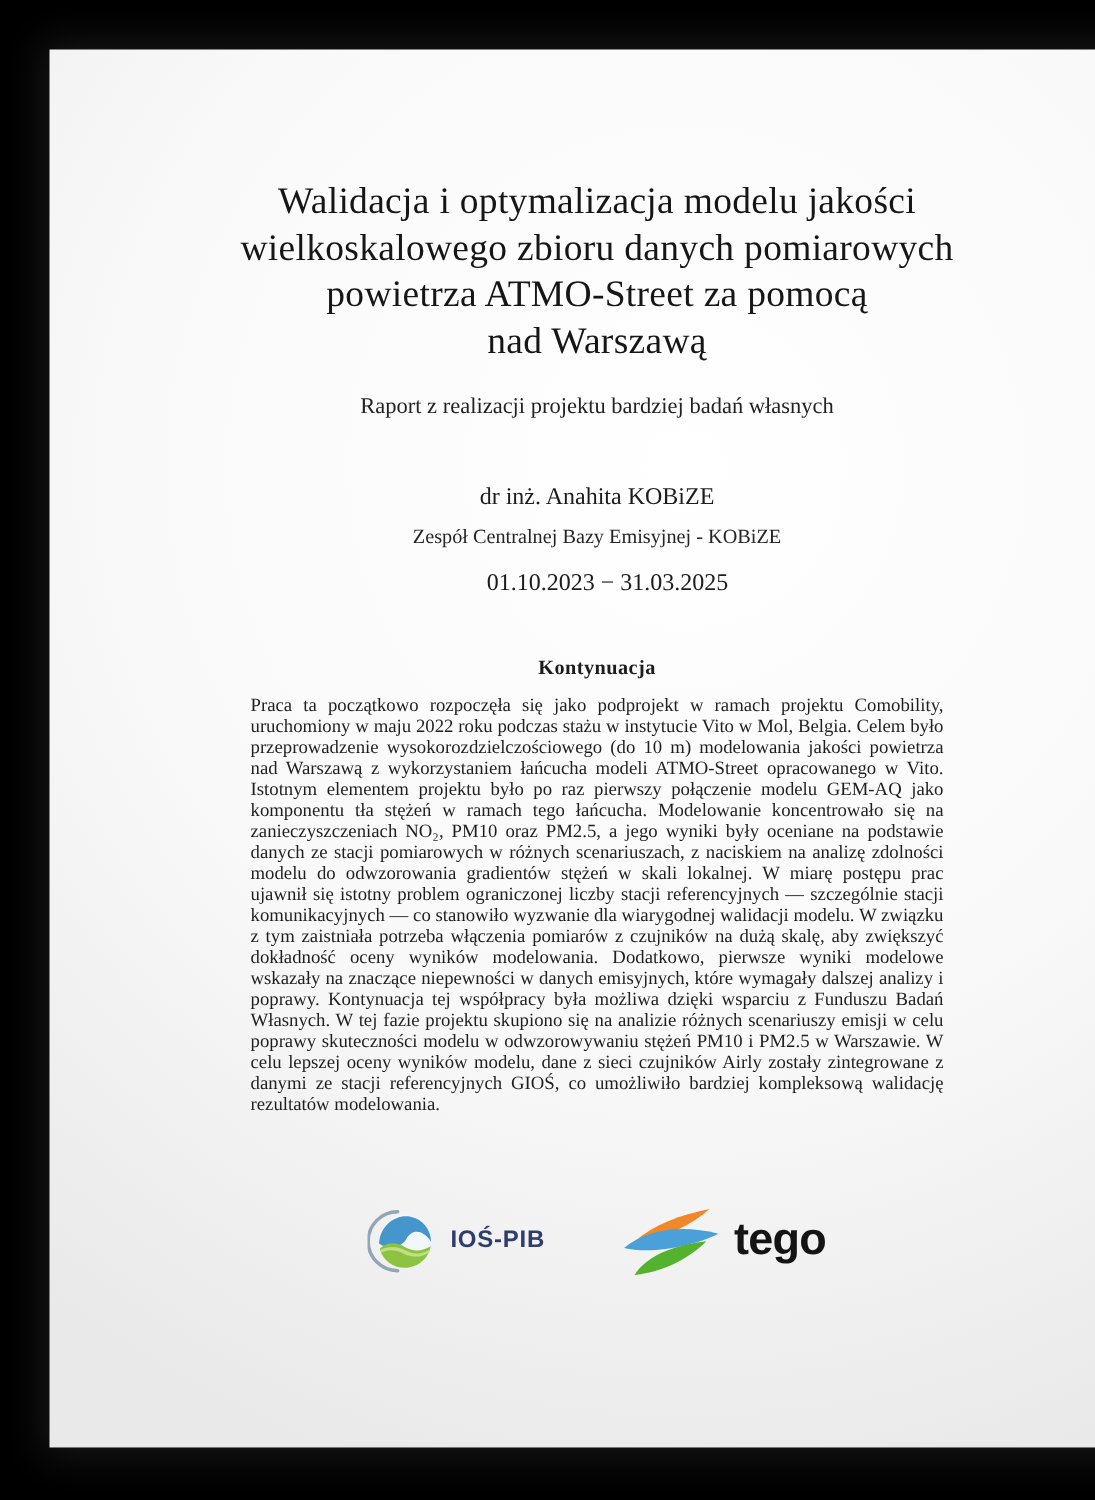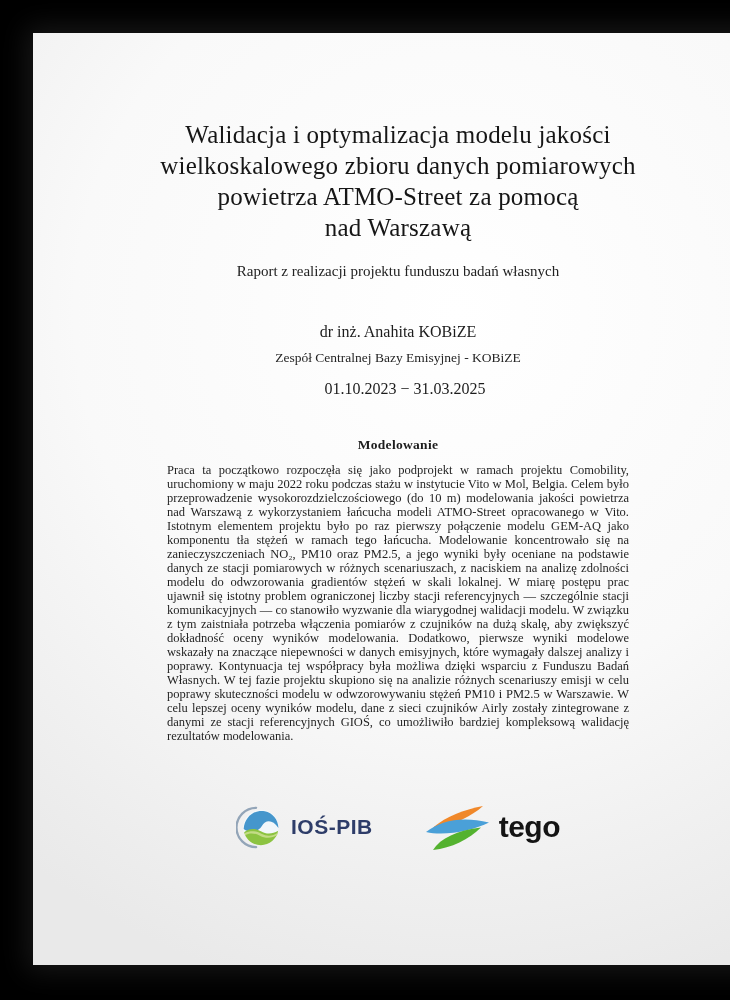--- a/index.html
+++ b/index.html
@@ -86,21 +86,21 @@
     align-items: center;
     justify-content: center;
     gap: 52px;
   }
   .logo {
     display: flex;
     align-items: center;
   }
   .ios-pib-logo .wordmark {
     font-family: "Liberation Sans", sans-serif;
-    font-size: 21px;
+    font-size: 16px;
     font-weight: 600;
     letter-spacing: 0.5px;
     margin-left: 9px;
   }
   .vito-logo .wordmark {
     font-family: "Liberation Sans", sans-serif;
     font-size: 30px;
     font-weight: 800;
     letter-spacing: -0.5px;
     margin-left: 8px;
@@ -114,29 +114,29 @@
   <div class="page">
 
     <h1 class="title-block">
       <span>Walidacja i optymalizacja modelu jakości</span>
       <span>wielkoskalowego zbioru danych pomiarowych</span>
       <span>powietrza ATMO-Street za pomocą</span>
       <span>nad Warszawą</span>
     </h1>
 
     <div class="subtitle-block">
-      <span>Raport z realizacji projektu funduszu badań własnych</span>
+      <span>Raport z realizacji projektu bardziej badań własnych</span>
     </div>
 
     <div class="author">dr inż. Anahita KOBiZE</div>
     <div class="affiliation">Zespół Centralnej Bazy Emisyjnej - KOBiZE</div>
     <div class="date-range">01.10.2023 − 31.03.2025</div>
 
     <div class="abstract">
-      <div class="abstract-heading">Modelowanie</div>
+      <div class="abstract-heading">Kontynuacja</div>
       <div class="abstract-text">Praca ta początkowo rozpoczęła się jako podprojekt w ramach projektu Comobility, uruchomiony w maju 2022 roku podczas stażu w instytucie Vito w Mol, Belgia. Celem było przeprowadzenie wysokorozdzielczościowego (do 10 m) modelowania jakości powietrza nad Warszawą z wykorzystaniem łańcucha modeli ATMO-Street opracowanego w Vito. Istotnym elementem projektu było po raz pierwszy połączenie modelu GEM-AQ jako komponentu tła stężeń w ramach tego łańcucha. Modelowanie koncentrowało się na zanieczyszczeniach NO₂, PM10 oraz PM2.5, a jego wyniki były oceniane na podstawie danych ze stacji pomiarowych w różnych scenariuszach, z naciskiem na analizę zdolności modelu do odwzorowania gradientów stężeń w skali lokalnej. W miarę postępu prac ujawnił się istotny problem ograniczonej liczby stacji referencyjnych — szczególnie stacji komunikacyjnych — co stanowiło wyzwanie dla wiarygodnej walidacji modelu. W związku z tym zaistniała potrzeba włączenia pomiarów z czujników na dużą skalę, aby zwiększyć dokładność oceny wyników modelowania. Dodatkowo, pierwsze wyniki modelowe wskazały na znaczące niepewności w danych emisyjnych, które wymagały dalszej analizy i poprawy. Kontynuacja tej współpracy była możliwa dzięki wsparciu z Funduszu Badań Własnych. W tej fazie projektu skupiono się na analizie różnych scenariuszy emisji w celu poprawy skuteczności modelu w odwzorowywaniu stężeń PM10 i PM2.5 w Warszawie. W celu lepszej oceny wyników modelu, dane z sieci czujników Airly zostały zintegrowane z danymi ze stacji referencyjnych GIOŚ, co umożliwiło bardziej kompleksową walidację rezultatów modelowania.</div>
     </div>
 
     <div class="footer-logos">
 
       <div class="logo ios-pib-logo">
         <svg width="46" height="46" viewBox="0 0 48 48">
           <path d="M21 4 A 20.5 20.5 0 1 0 21 45" fill="none" stroke-width="2.4" stroke-linecap="round" stroke="#93a5b8"></path>
           <circle cx="26" cy="24.5" r="18.5" fill="#f2f7fa"></circle>
           <path d="M8 26 C 9 13, 20 5.5, 30 7.5 C 38 9, 44 16, 44.3 25 C 38 15.5, 30.5 16.5, 27 23 C 23.5 29.5, 14 30.5, 8 26 Z" fill="#4596cc"></path>

